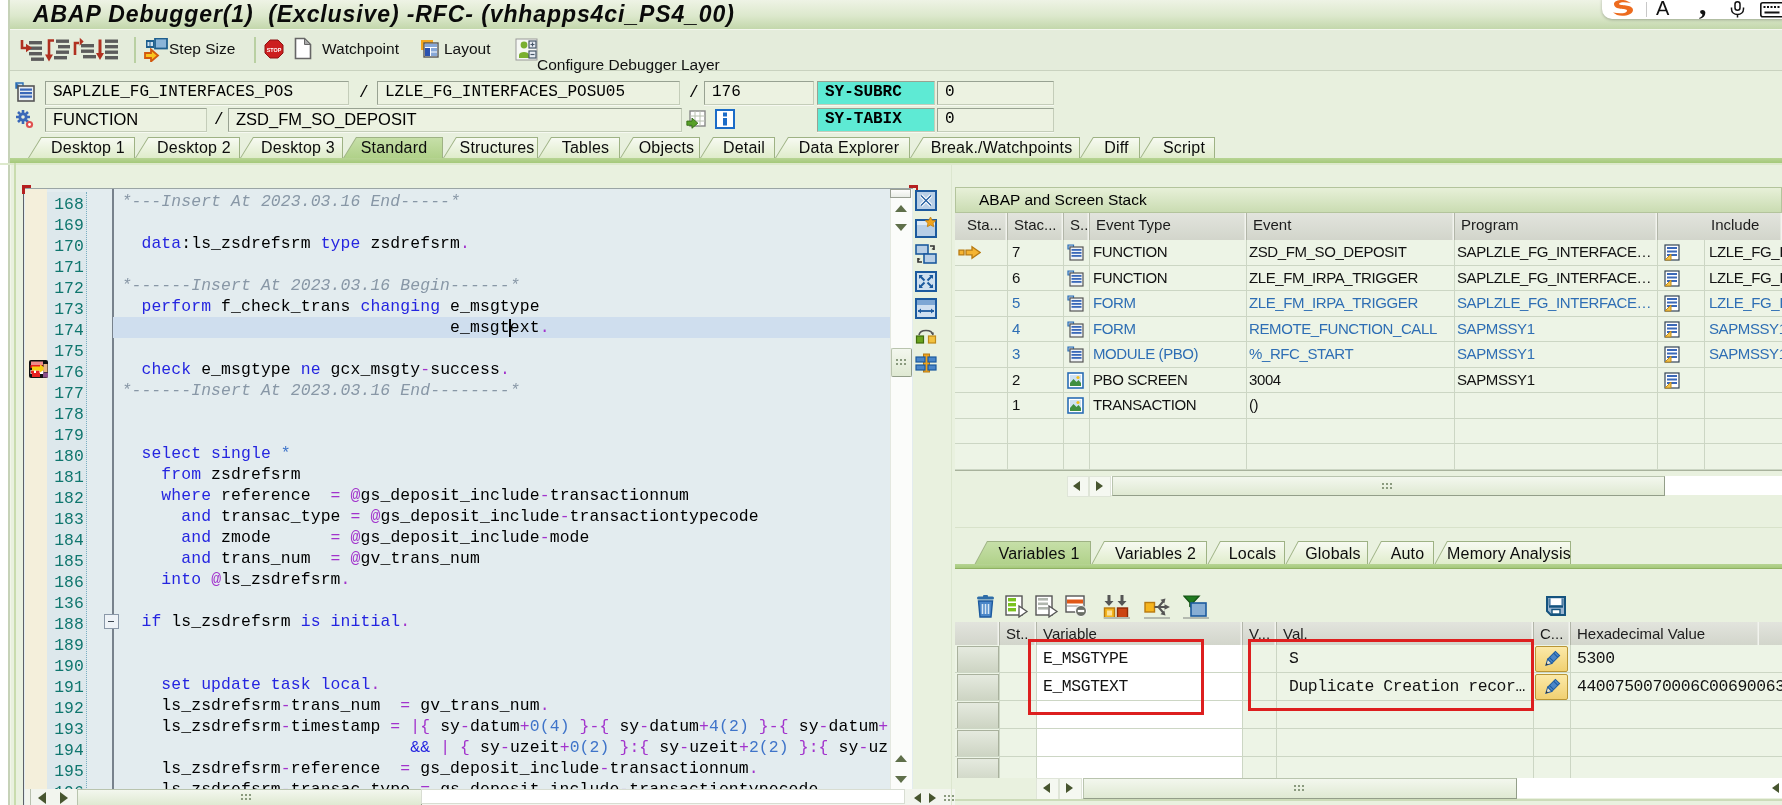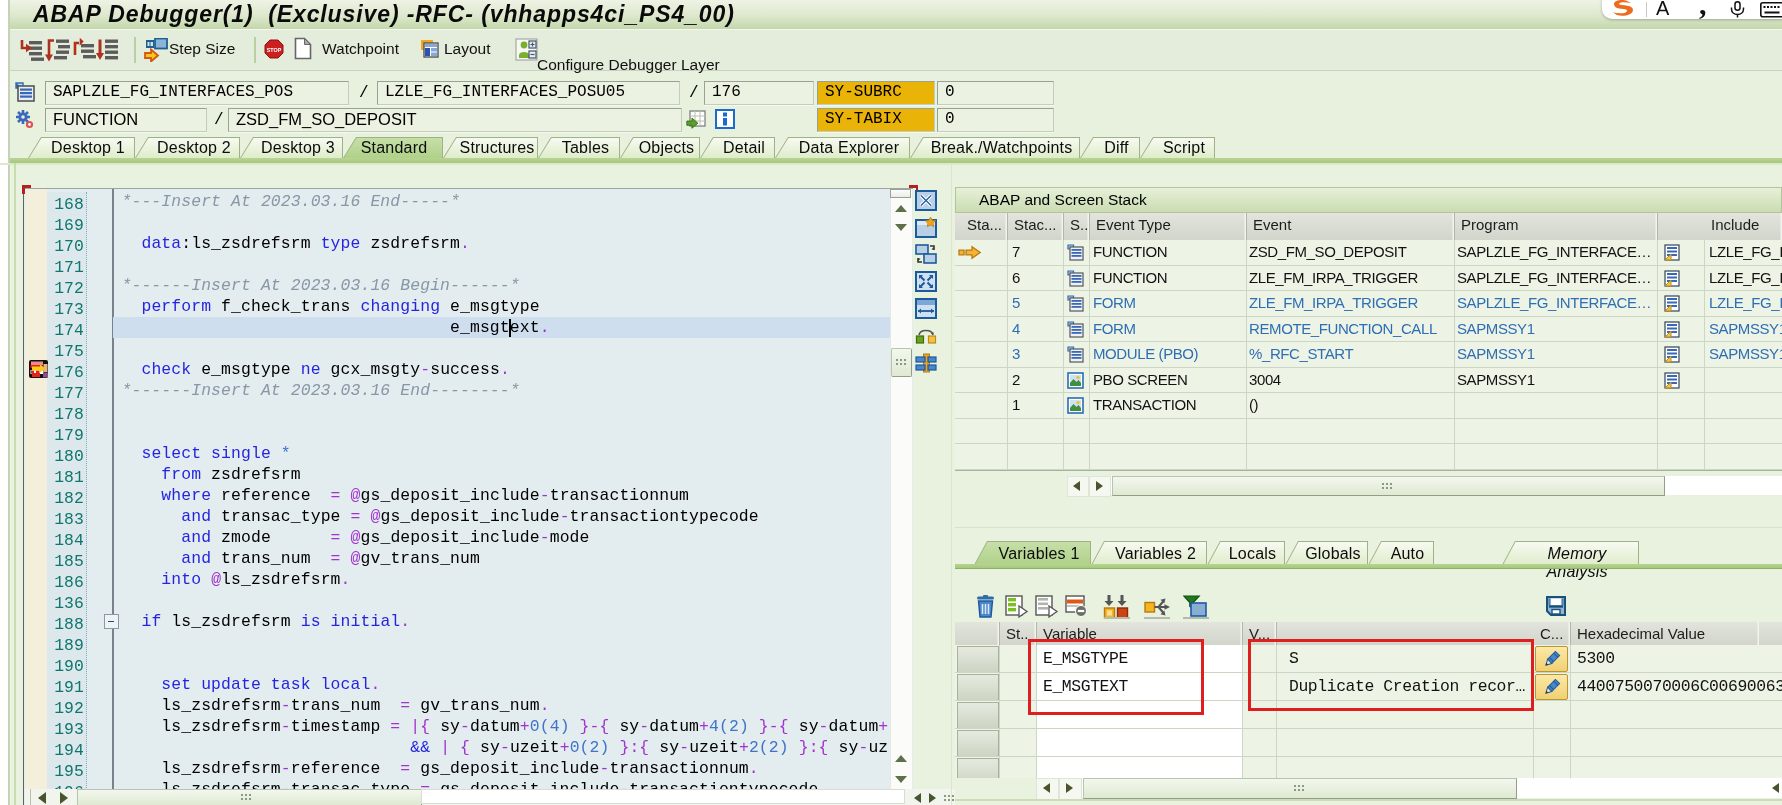--- a/index.html
+++ b/index.html
@@ -11,21 +11,21 @@
 #titletext{left:33px;top:0px;height:29px;line-height:28px;font-size:23px;font-weight:bold;font-style:italic;color:#0a0a0a;letter-spacing:0.9px;}
 #tbleft1{left:0;top:0;width:8px;height:805px;background:#fff;}
 #tbleft2{left:8px;top:0;width:1.5px;height:805px;background:#c6d2b8;}
 #tbleft3{left:14px;top:163px;width:1.5px;height:642px;background:#c9dcae;z-index:5;}
 
 #toolbar{left:10px;top:29px;width:1772px;height:40px;background:#e4ecdb;border-top:1px solid #f4f7ee;border-bottom:1px solid #c9d2bf;}
 .tblabel{font-size:15.5px;color:#111;top:10px;height:20px;line-height:20px;}
 .tbsep{top:37px;width:1.5px;height:26px;background:#b9d0a2;}
 
 .fbox{height:22px;background:#ecf2e1;border:1px solid #98a292;border-bottom-color:#c4cdb9;border-right-color:#c4cdb9;box-shadow:0 1px 0 #f6f9f1;}
-.fbox.white{background:#eab308;}
+.fbox.white{background:#5eead4;font-weight:bold;}
 .ftext{font-family:"Liberation Mono",monospace;font-size:16px;line-height:21px;padding-left:7px;color:#000;white-space:pre;overflow:hidden;}
 .fslash{font-family:"Liberation Mono",monospace;font-size:16px;color:#000;}
 
 .tab{top:137px;height:21px;}
 .tab .bg1{position:absolute;left:0;top:0;width:100%;height:100%;background:#9eb284;clip-path:polygon(0 100%,13px 0,100% 0,100% 100%);}
 .tab .bg2{position:absolute;left:1px;top:1px;width:calc(100% - 2px);height:calc(100% - 1px);background:linear-gradient(#f7faf2,#dfecca);clip-path:polygon(0 100%,12.5px 0,100% 0,100% 100%);}
 .tab.active .bg2{background:linear-gradient(#c6dfa8,#b0d189);}
 .tab .lab{position:absolute;left:13px;top:2px;width:calc(100% - 13px);text-align:center;font-size:16px;letter-spacing:0.2px;color:#0c0c0c;}
 #tabstrip{left:10px;top:158px;width:1772px;height:6px;background:linear-gradient(#b7d494,#a5c97a);border-bottom:1px solid #8fb163;box-sizing:border-box;}
 #tabstrip2{left:0;top:163px;width:1782px;height:2px;background:#dde9cc;}
@@ -801,21 +801,21 @@
       <div class="abs tab vtab" style="left:1285px;width:83px;">
           <div class="bg1"></div>
           <div class="bg2"></div>
           <div class="lab">Globals</div>
         </div>
       <div class="abs tab vtab" style="left:1368px;width:66px;">
           <div class="bg1"></div>
           <div class="bg2"></div>
           <div class="lab">Auto</div>
         </div>
-      <div class="abs tab vtab" style="left:1502px;width:137px;font-style:italic;">
+      <div class="abs tab vtab" style="left:1434px;width:137px;">
           <div class="bg1"></div>
           <div class="bg2"></div>
           <div class="lab">Memory Analysis</div>
         </div>
     </div>
     <div class="abs" style="left:955px;top:564px;width:827px;height:5px;background:linear-gradient(#b7d494,#a5c97a);border-bottom:1px solid #8fb163;box-sizing:border-box;"></div>
 
     <div id="varicons">
       <svg class="abs" style="left:974px;top:595px" width="23" height="23" viewBox="0 0 23 23">
         <rect x="3" y="1.5" width="17" height="3" rx="1.5" fill="#2e6da8"></rect>
@@ -881,20 +881,23 @@
         </div>
       <div class="gh" style="left:45px;width:37px;">
           <span>St..</span>
         </div>
       <div class="gh" style="left:82px;width:206px;">
           <span>Variable</span>
         </div>
       <div class="gh" style="left:288px;width:34px;">
           <span>V...</span>
         </div>
+      <div class="gh" style="left:322px;width:257px;">
+          <span>Val.</span>
+        </div>
       <div class="gh" style="left:579px;width:37px;">
           <span>C...</span>
         </div>
       <div class="gh" style="left:616px;width:188px;border-right:none;">
           <span>Hexadecimal Value</span>
         </div>
     </div>
     <div class="abs" id="varrows" style="left:955px;top:645px;width:827px;height:133px;background:#edf4e6;overflow:hidden;">
         <div class="row" style="left:0;top:0.0px;width:827px;height:28.0px;">
           <div class="cell" style="left:0;width:45px;">

